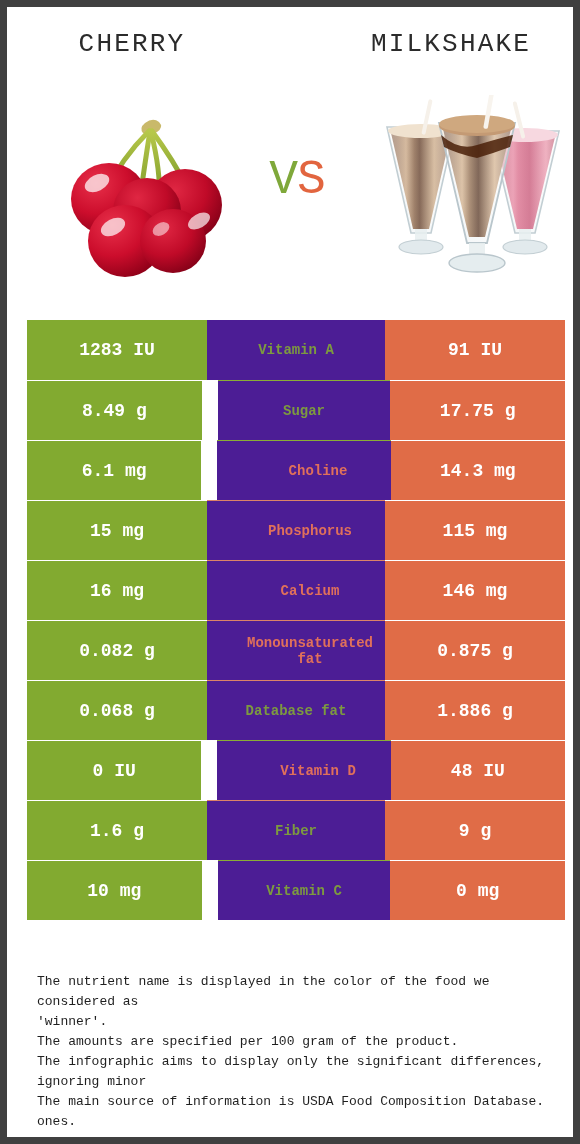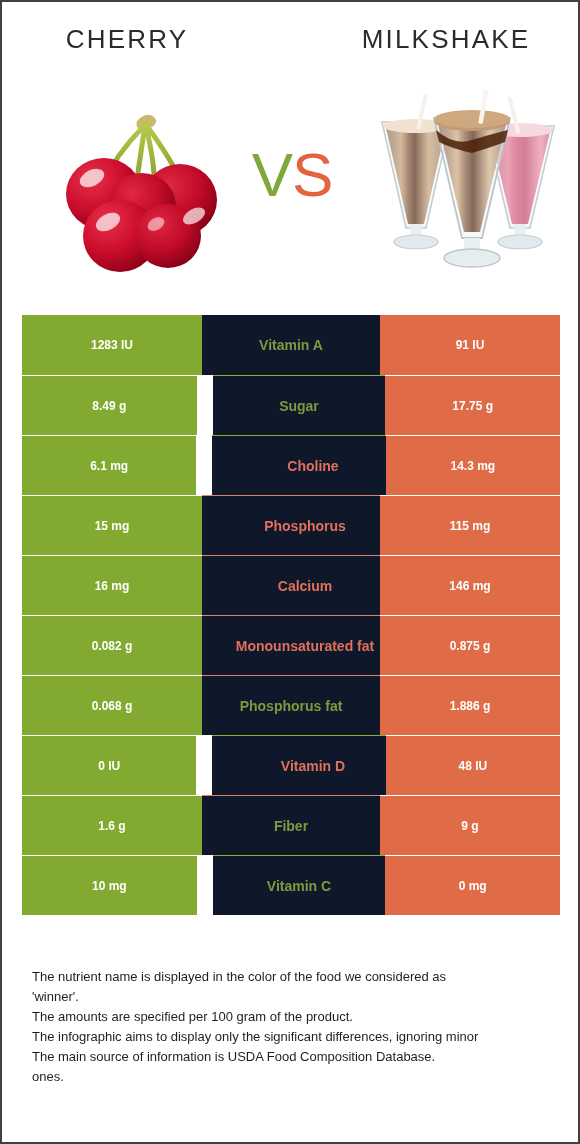--- a/index.html
+++ b/index.html
@@ -5,23 +5,24 @@
   html,body{margin:0;padding:0;}
   body{
     width:580px;height:1144px;
     background:#ffffff;
     font-family:"Liberation Sans","DejaVu Sans",sans-serif;
     overflow:hidden;
     position:relative;
   }
   #page{
     position:absolute;inset:0;
-    border:2px solid #404040;
+    border:7px solid #404040;
     box-sizing:border-box;
     background:#fff;
+    font-family:Liberation Mono, monospace;
   }
 
   
   .header{
     position:absolute;top:22px;left:0;width:580px;height:44px;
   }
   .title{
     position:absolute;top:0;
     font-size:26px;font-weight:300;
     letter-spacing:2.2px;
@@ -33,53 +34,53 @@
   .title.right{left:339px;width:210px;}
 
   
   .hero{position:absolute;top:80px;left:0;width:580px;height:215px;}
 
   .cherry-wrap{position:absolute;left:42px;top:8px;width:196px;height:196px;}
   .shake-wrap{position:absolute;left:372px;top:8px;width:196px;height:196px;}
 
   .vs{
     position:absolute;left:232px;top:56px;width:116px;height:74px;
-    font-size:62px;font-weight:400;line-height:74px;
+    font-size:48px;font-weight:400;line-height:74px;
     text-align:center;white-space:nowrap;
     letter-spacing:-1px;
   }
   .vs .v{color:#7fa83a;}
   .vs .s{color:#e2653f;}
 
   
   .table{
     position:absolute;left:20px;top:313px;
     width:538px;
   }
   .row{
     position:relative;
     height:60px;
     display:flex;
     align-items:stretch;
   }
   .cell{
     display:flex;align-items:center;justify-content:center;
-    font-size:12px;
+    font-size:18px;
     box-sizing:border-box;
     text-align:center;
   }
   .cell.left{
     width:180px;
     background:#82aa30;
     color:#ffffff;
     font-weight:bold;
   }
   .cell.mid{
     width:178px;
-    background:#0f172a;
+    background:#4c1d95;
     font-weight:bold;
     font-size:14px;
   }
   .cell.right{
     width:180px;
     background:#e06c47;
     color:#ffffff;
     font-weight:bold;
   }
   
@@ -249,21 +250,21 @@
         <div class="cell mid">Calcium</div>
         <div class="cell right">146 mg</div>
       </div>
       <div class="row win-right">
         <div class="cell left">0.082 g</div>
         <div class="cell mid">Monounsaturated fat</div>
         <div class="cell right">0.875 g</div>
       </div>
       <div class="row win-left">
         <div class="cell left">0.068 g</div>
-        <div class="cell mid">Phosphorus fat</div>
+        <div class="cell mid">Database fat</div>
         <div class="cell right">1.886 g</div>
       </div>
       <div class="row win-right">
         <div class="cell left">0 IU</div>
         <div class="cell mid">Vitamin D</div>
         <div class="cell right">48 IU</div>
       </div>
       <div class="row win-left">
         <div class="cell left">1.6 g</div>
         <div class="cell mid">Fiber</div>

